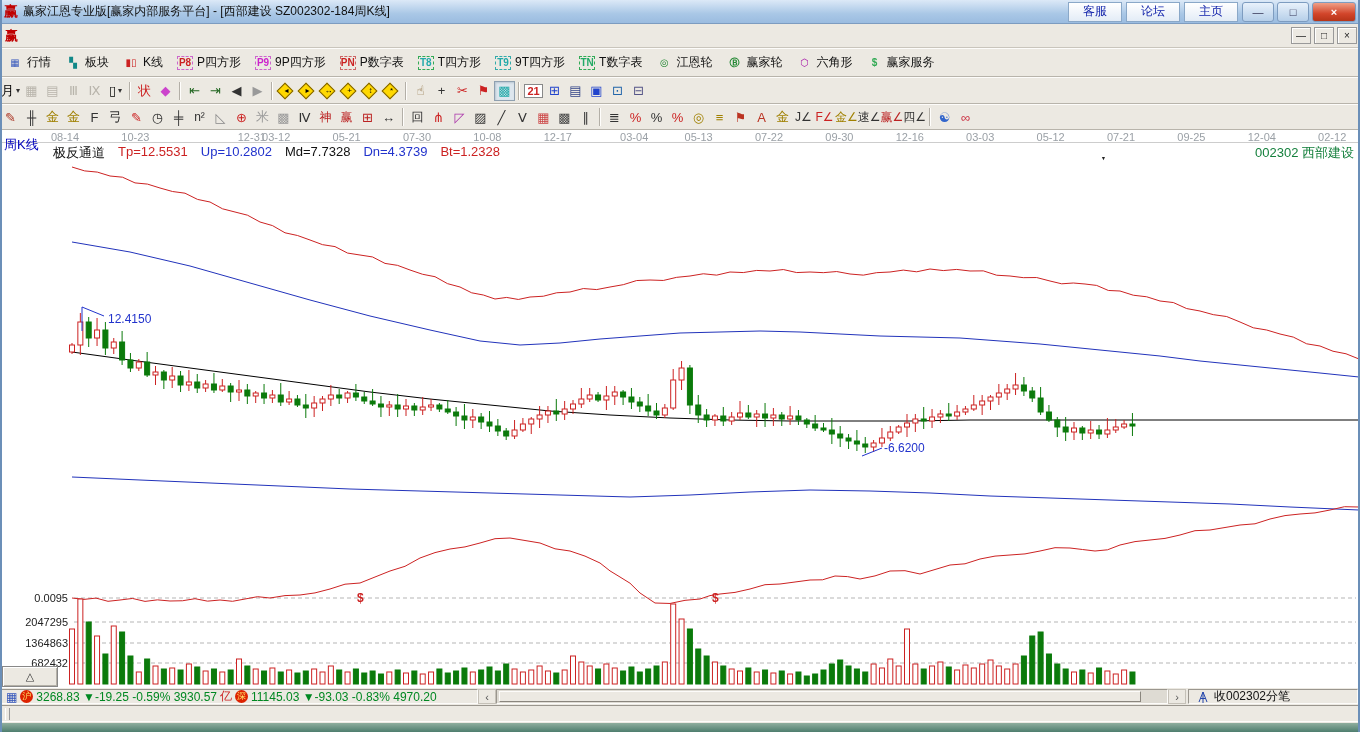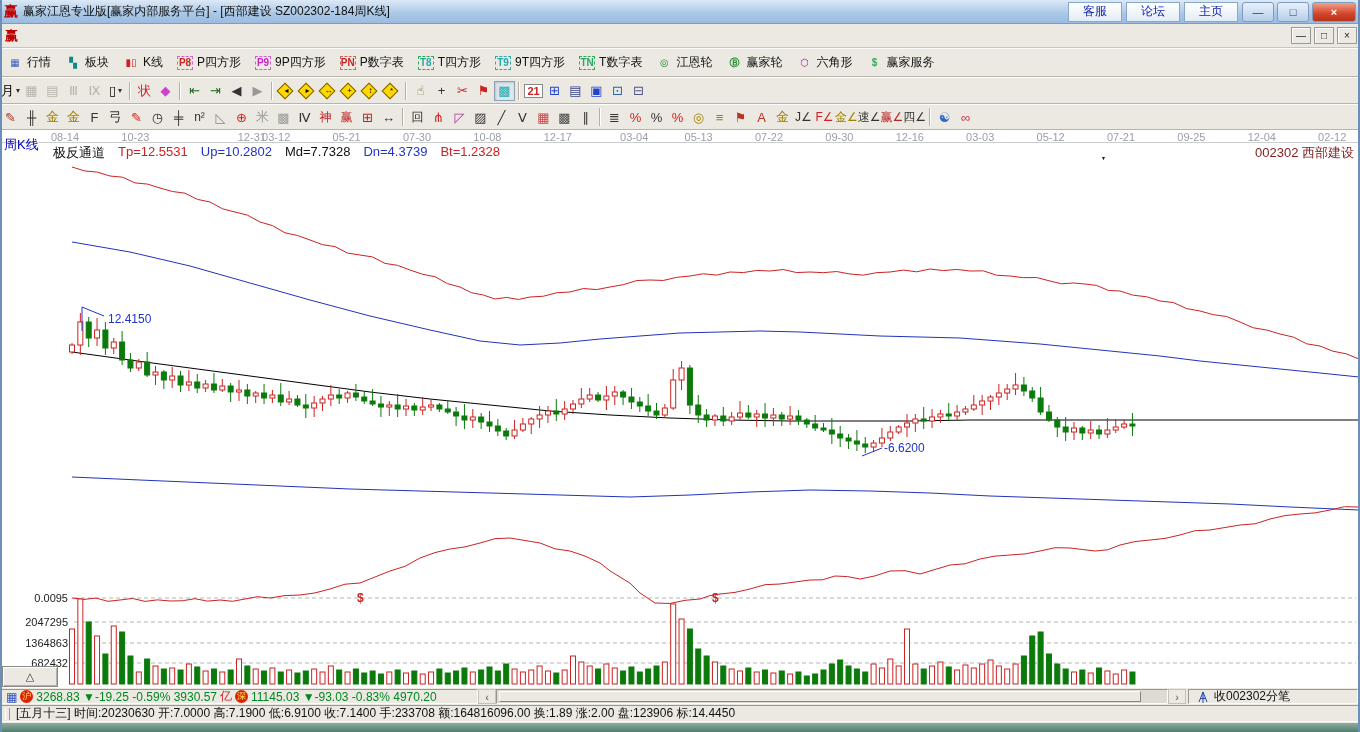--- a/index.html
+++ b/index.html
@@ -42,21 +42,21 @@
   .sep{width:0;border-left:1px solid #b3afa7;border-right:1px solid #fffefc;height:18px;margin:0 3px;}
   .diamond{position:relative;width:17px;height:17px;}
   .diamond i{position:absolute;left:3px;top:3px;width:10px;height:10px;background:#ffd800;border:1px solid #7a5c00;transform:rotate(45deg);}
   .diamond b{position:absolute;inset:0;display:flex;align-items:center;justify-content:center;font-size:8px;font-weight:normal;color:#000;}
   
   #chart{left:0;top:130px;width:1360px;height:557px;background:#ffffff;overflow:hidden;}
   .date-label{position:absolute;top:1px;transform:translateX(-50%);color:#9aa0a6;font-size:11px;white-space:nowrap;}
   #date-line{position:absolute;left:0;right:0;top:12px;height:1px;background:#cdcdcd;}
   #period-label{position:absolute;left:4px;top:6px;color:#0000bb;font-size:13px;}
   #indicator-row{position:absolute;left:53px;top:14px;display:flex;gap:13px;font-size:13px;white-space:nowrap;}
-  #stock-label{position:absolute;right:6px;top:14px;color:#7f1d1d;font-size:13px;}
+  #stock-label{position:absolute;right:6px;top:14px;color:#15803d;font-size:13px;}
   #kline-svg{position:absolute;left:0;top:27px;}
   #vol-btn{position:absolute;left:2px;top:536px;width:54px;height:19px;background:#ece9e2;
     border:1px solid #888;box-shadow:inset 1px 1px 0 #fff, inset -1px -1px 0 #b5b1a8;
     display:flex;align-items:center;justify-content:center;font-size:11px;color:#333;}
   
   #sb1{left:0;top:687px;width:1360px;height:18px;background:#ece9e2;border-top:1px solid #fff;box-sizing:border-box;}
   .sunken{border:1px solid;border-color:#9a968e #fdfcfa #fdfcfa #9a968e;box-sizing:border-box;background:#ece9e2;}
   #sb1-left{position:absolute;left:1px;top:1px;bottom:1px;width:477px;display:flex;align-items:center;gap:3px;padding:0 4px;overflow:hidden;}
   .mini-ico{font-size:12px;color:#3355bb;}
   .idx-badge{width:13px;height:13px;border-radius:50%;background:#dd2200;color:#ffe066;font-size:9px;display:flex;align-items:center;justify-content:center;flex:none;}
@@ -865,17 +865,16 @@
     <svg width="12" height="14">
       <path d="M2 12 L6 2 L10 12 M3.5 8.5 L8.5 8.5 M6 2 L6 13" stroke="#2244aa" stroke-width="1" fill="none"></path>
     </svg>
     <span>收002302分笔</span>
   </div>
 </div>
 
 <div class="abs" id="sb2">
   <div id="sb2-panel" class="sunken">
     <span id="sb2-grip"></span>
-    <span id="sb2-text">[五月十三] 时间:20230630 开:7.0000 高:7.1900 低:6.9100 收:7.1400 手:233708 额:164816096.00 换:1.89 涨:2.00 盘:123906 标:14.4450</span>
   </div>
 </div>
 
 <div class="abs" id="strip"></div>
 
 </body></html>

